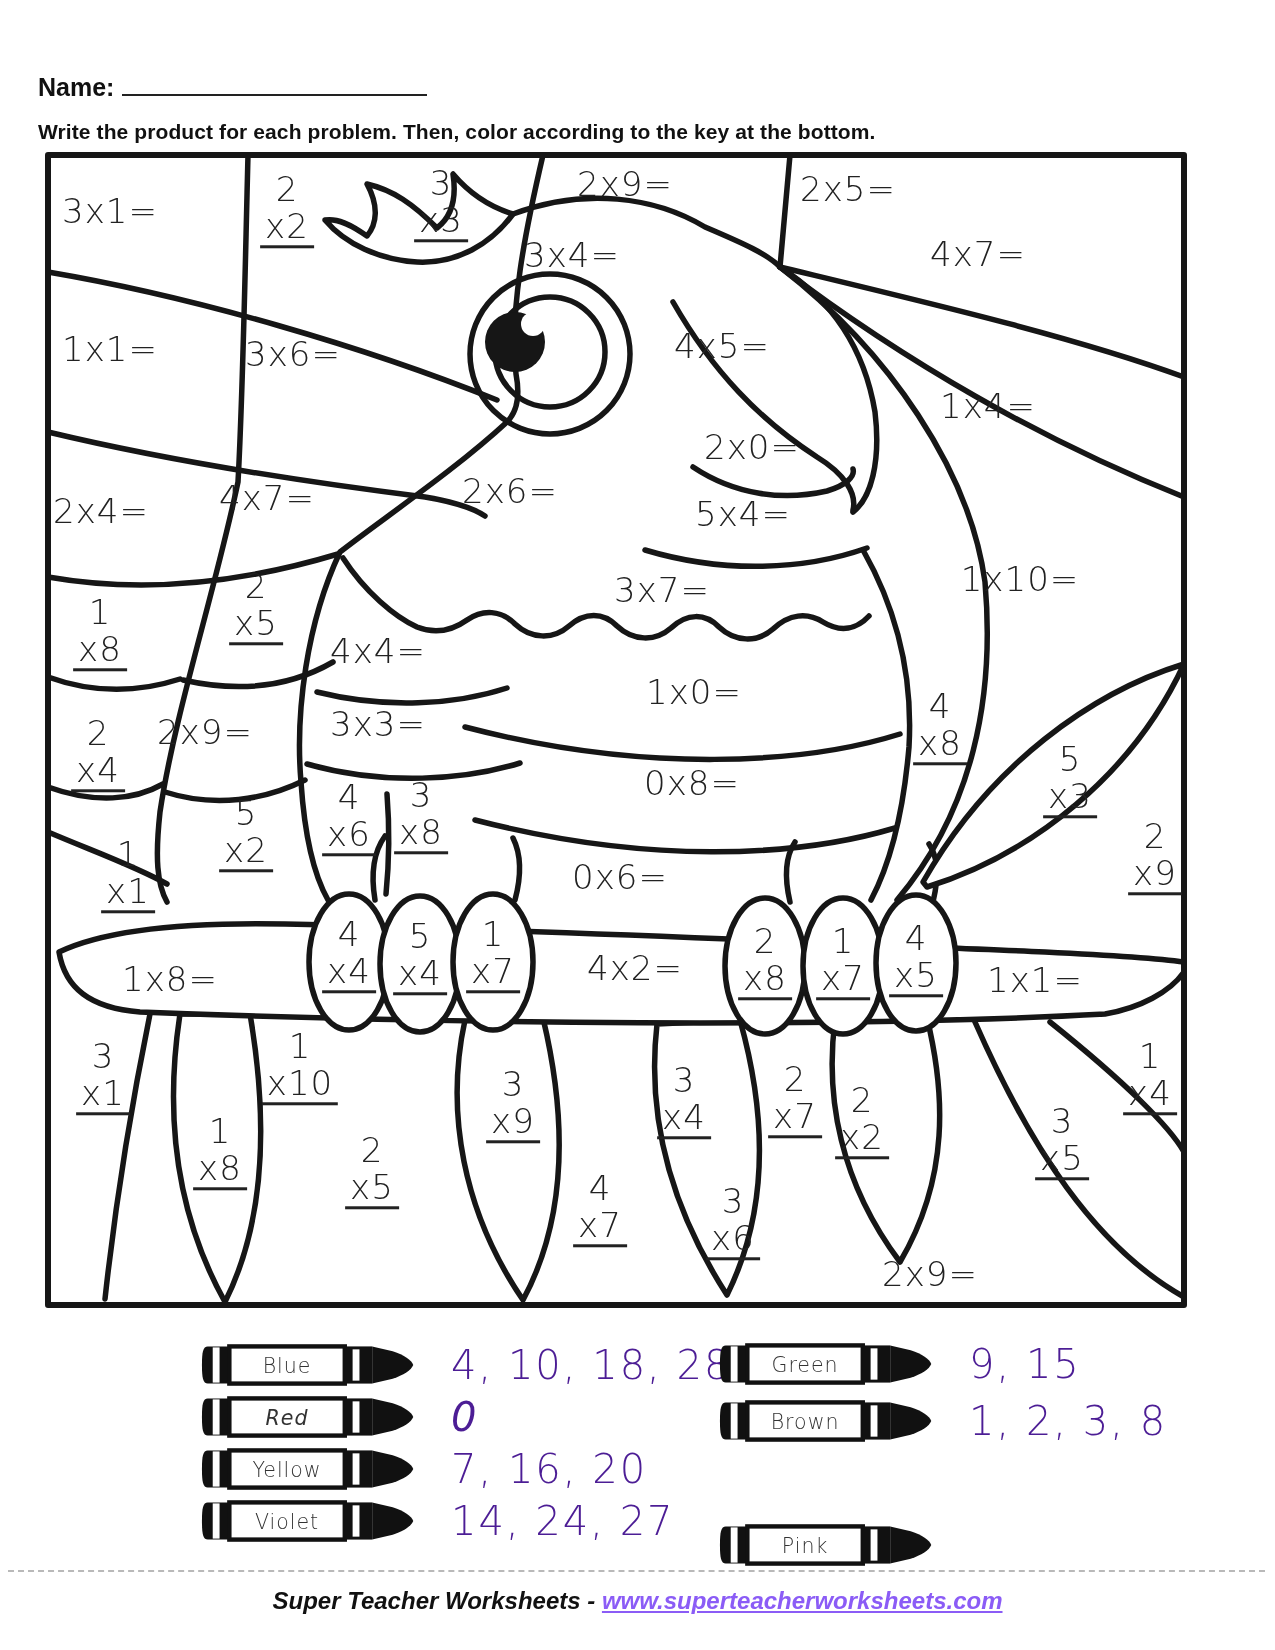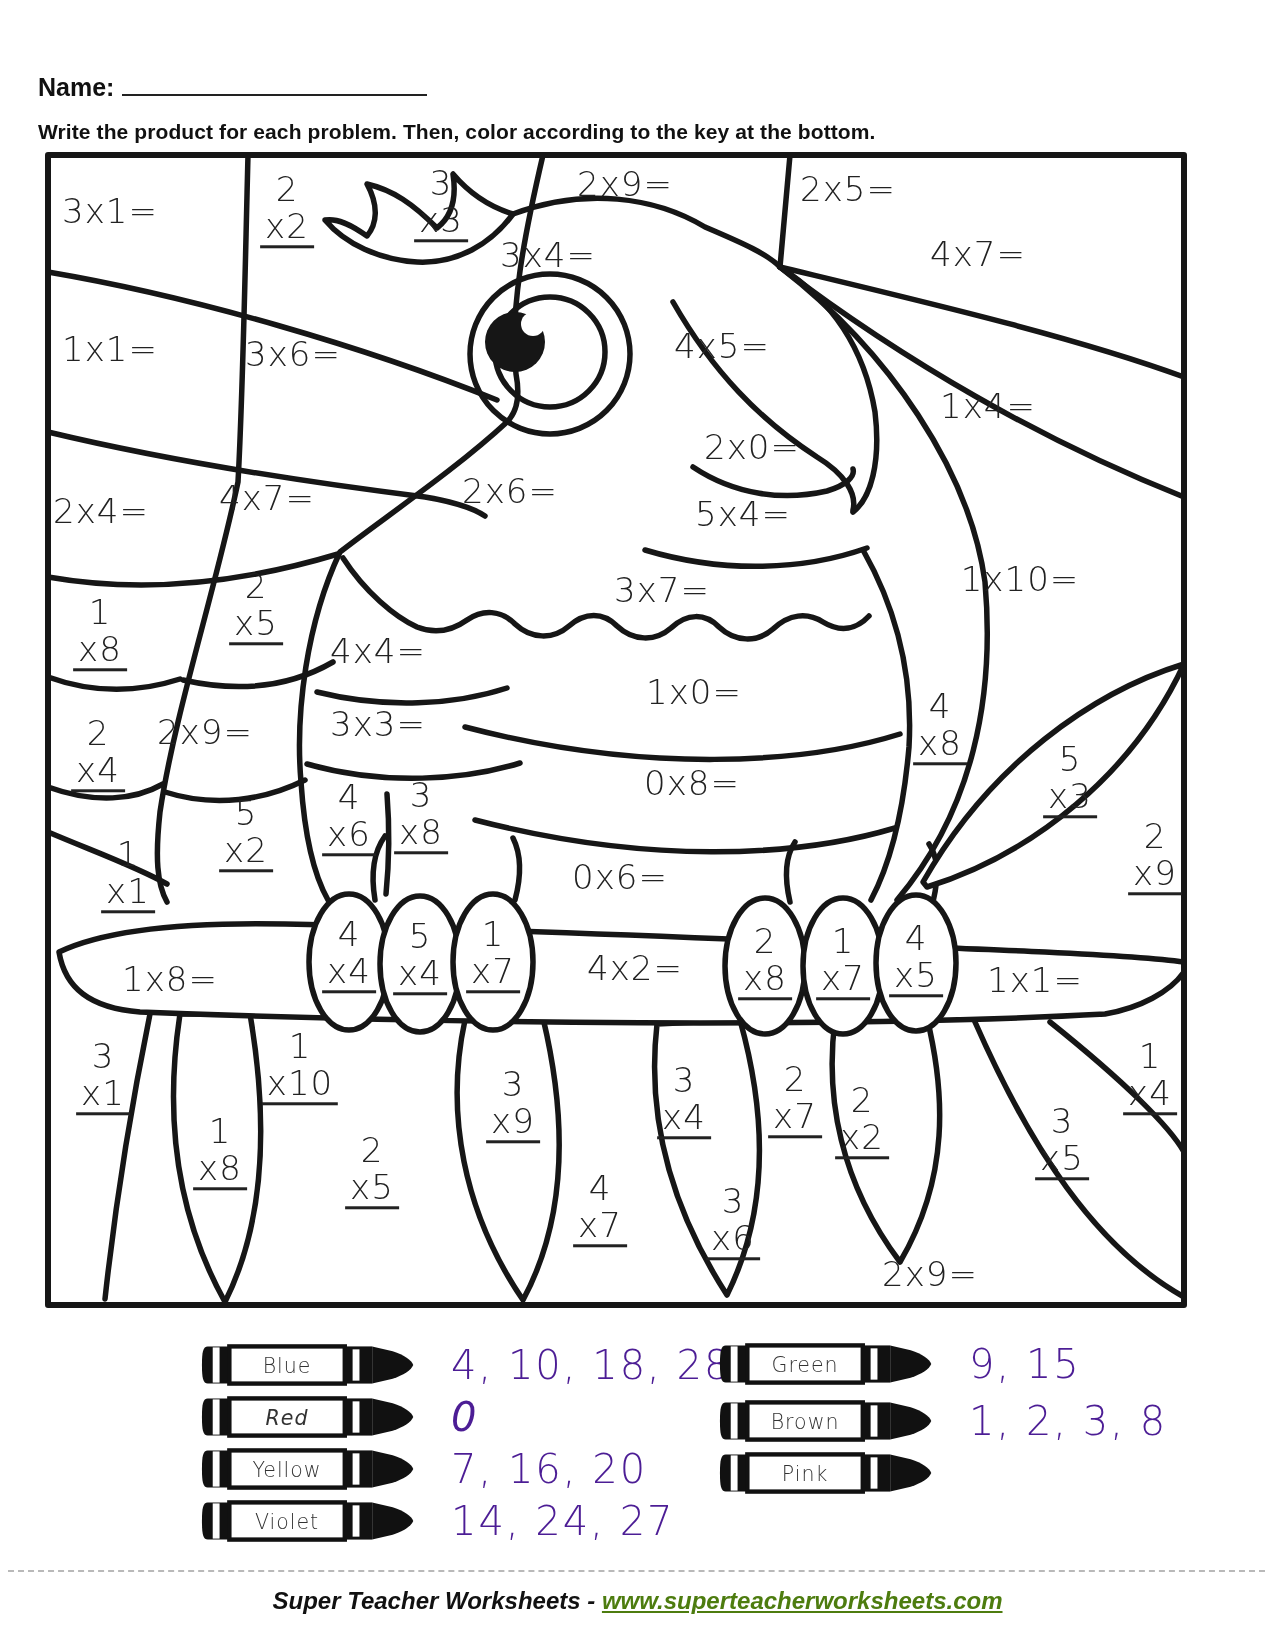--- a/index.html
+++ b/index.html
@@ -19,21 +19,21 @@
   .vt{display:block;}
   .vb{display:inline-block;border-bottom:3px solid #222;padding:0 5px 1px 5px;}
   
   .key-row{position:absolute;display:flex;align-items:center;gap:26px;}
   .key-values{font-size:40px;font-weight:300;color:#4c1d95;letter-spacing:2px;white-space:nowrap;}
   .crayon-label{font-size:21px;font-weight:300;fill:#333;letter-spacing:1px;}
   
   .divider{position:absolute;left:8px;right:10px;top:1570px;border-top:2px dashed #b9b9b9;}
   .footer{position:absolute;left:0;top:1587px;width:100%;text-align:center;
           font-family:"Liberation Sans",sans-serif;font-style:italic;font-weight:bold;font-size:24px;color:#111;}
-  .footer a{color:#4d7c0f;text-decoration:underline;}
+  .footer a{color:#8b5cf6;text-decoration:underline;}
 </style>
 </head>
 <body>
 
 <div class="page">
 
   <div class="name-row">
     <span>Name:</span><span class="name-line"></span>
   </div>
 
@@ -108,21 +108,21 @@
     </svg>
 
     <div>
 
         <div class="prob inline" style="left: 65px; top: 59px;"><span>3x1=</span></div>
 
         <div class="prob inline" style="left: 580px; top: 32px;"><span>2x9=</span></div>
 
         <div class="prob inline" style="left: 803px; top: 37px;"><span>2x5=</span></div>
 
-        <div class="prob inline" style="left: 503px; top: 103px;"><span>3x4=</span></div>
+        <div class="prob inline" style="left: 527px; top: 103px;"><span>3x4=</span></div>
 
         <div class="prob inline" style="left: 933px; top: 102px;"><span>4x7=</span></div>
 
         <div class="prob inline" style="left: 65px; top: 197px;"><span>1x1=</span></div>
 
         <div class="prob inline" style="left: 248px; top: 202px;"><span>3x6=</span></div>
 
         <div class="prob inline" style="left: 677px; top: 194px;"><span>4x5=</span></div>
 
         <div class="prob inline" style="left: 943px; top: 254px;"><span>1x4=</span></div>
@@ -388,21 +388,21 @@
           <rect x="13" y="5" width="7" height="36" fill="#fff"></rect>
           <rect x="30" y="4" width="118" height="38" fill="#fff" stroke="#111" stroke-width="4.5"></rect>
           <rect x="148" y="4" width="28" height="38" fill="#111"></rect>
           <rect x="156" y="7" width="7" height="32" fill="#fff"></rect>
           <path d="M 176,4 L 197,9 C 209,13 216,18 218,23 C 216,28 209,33 197,37 L 176,42 Z" fill="#111"></path>
           <text class="crayon-label" x="89" y="31" text-anchor="middle">Brown</text>
         </svg>
         <span class="key-values">1, 2, 3, 8</span>
       </div>
 
-      <div class="key-row" style="left: 718px; top: 1450px;">
+      <div class="key-row" style="left: 718px; top: 1522px;">
         <svg width="225" height="46" viewBox="0 0 230 46">
           <path d="M 8,4 C 3,4 2,10 2,23 C 2,36 3,42 8,42 L 30,42 L 30,4 Z" fill="#111"></path>
           <rect x="13" y="5" width="7" height="36" fill="#fff"></rect>
           <rect x="30" y="4" width="118" height="38" fill="#fff" stroke="#111" stroke-width="4.5"></rect>
           <rect x="148" y="4" width="28" height="38" fill="#111"></rect>
           <rect x="156" y="7" width="7" height="32" fill="#fff"></rect>
           <path d="M 176,4 L 197,9 C 209,13 216,18 218,23 C 216,28 209,33 197,37 L 176,42 Z" fill="#111"></path>
           <text class="crayon-label" x="89" y="31" text-anchor="middle">Pink</text>
         </svg>
       </div>

